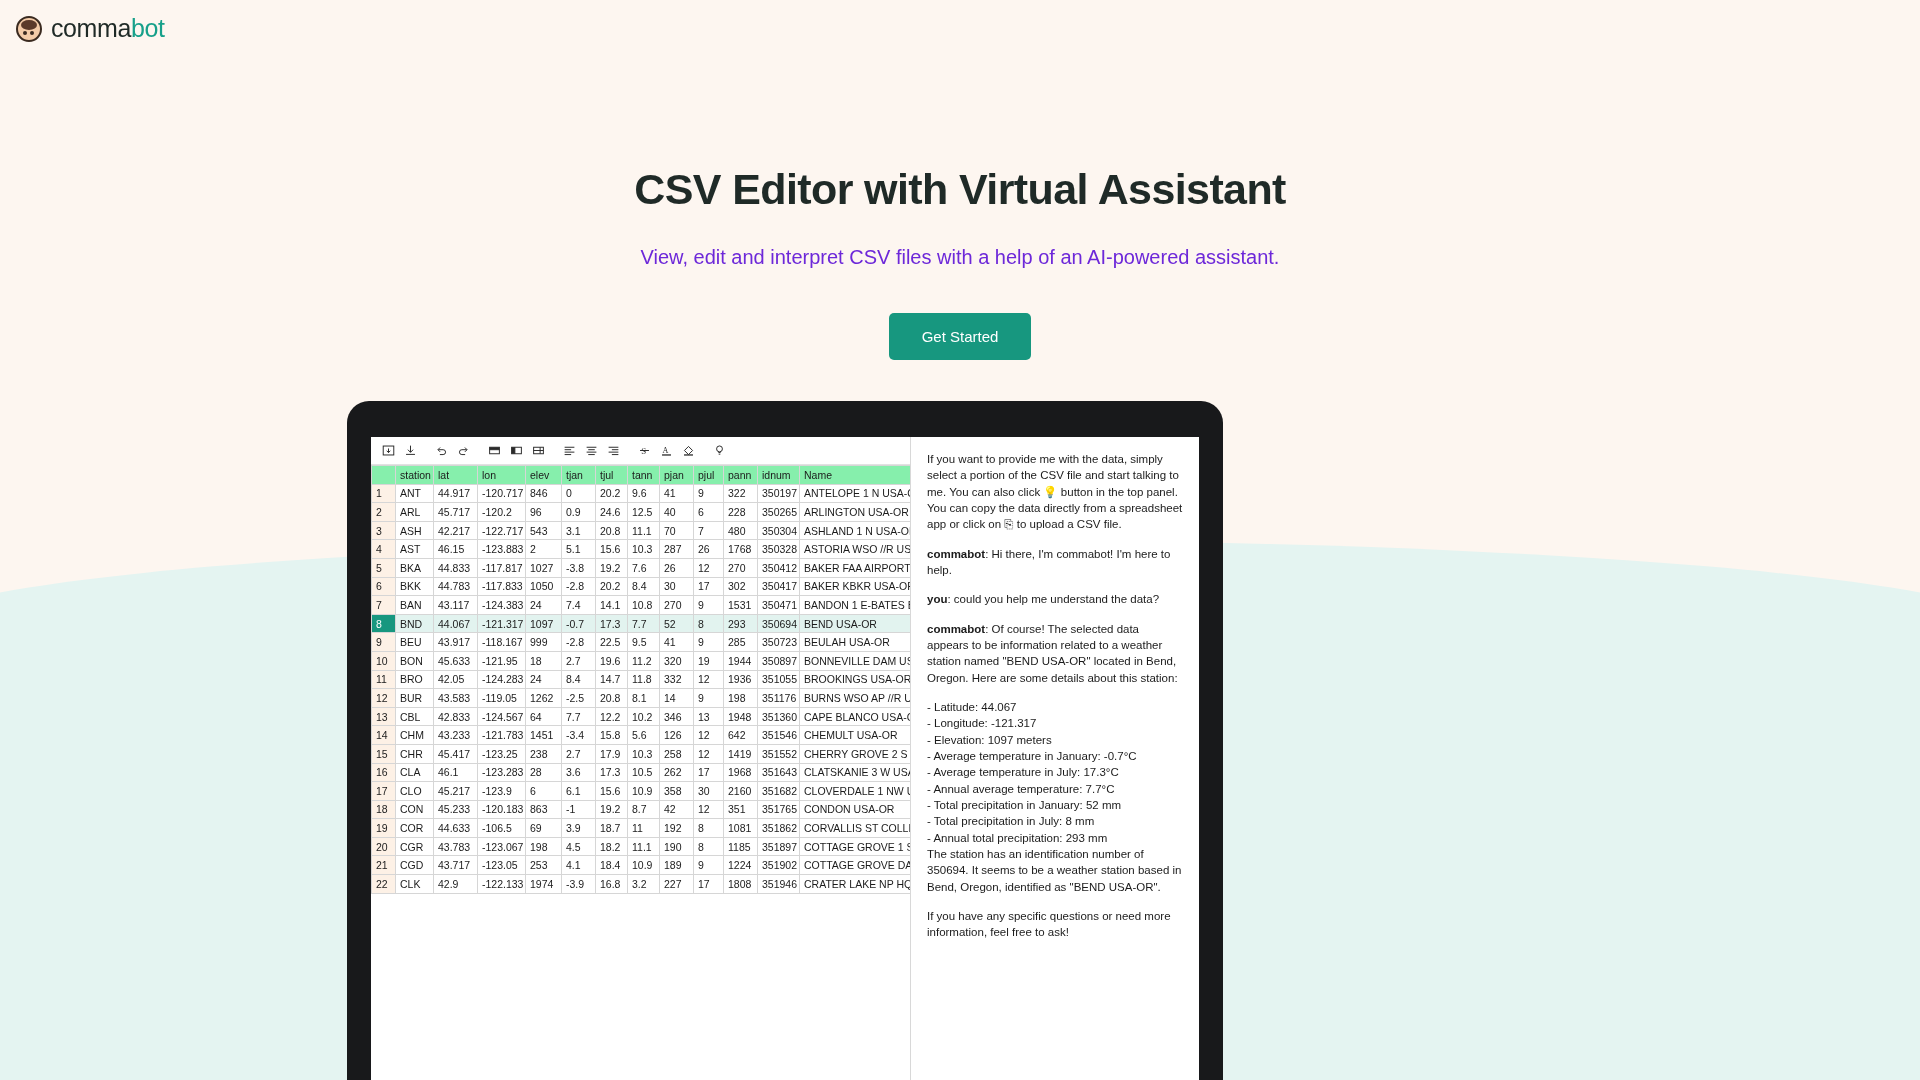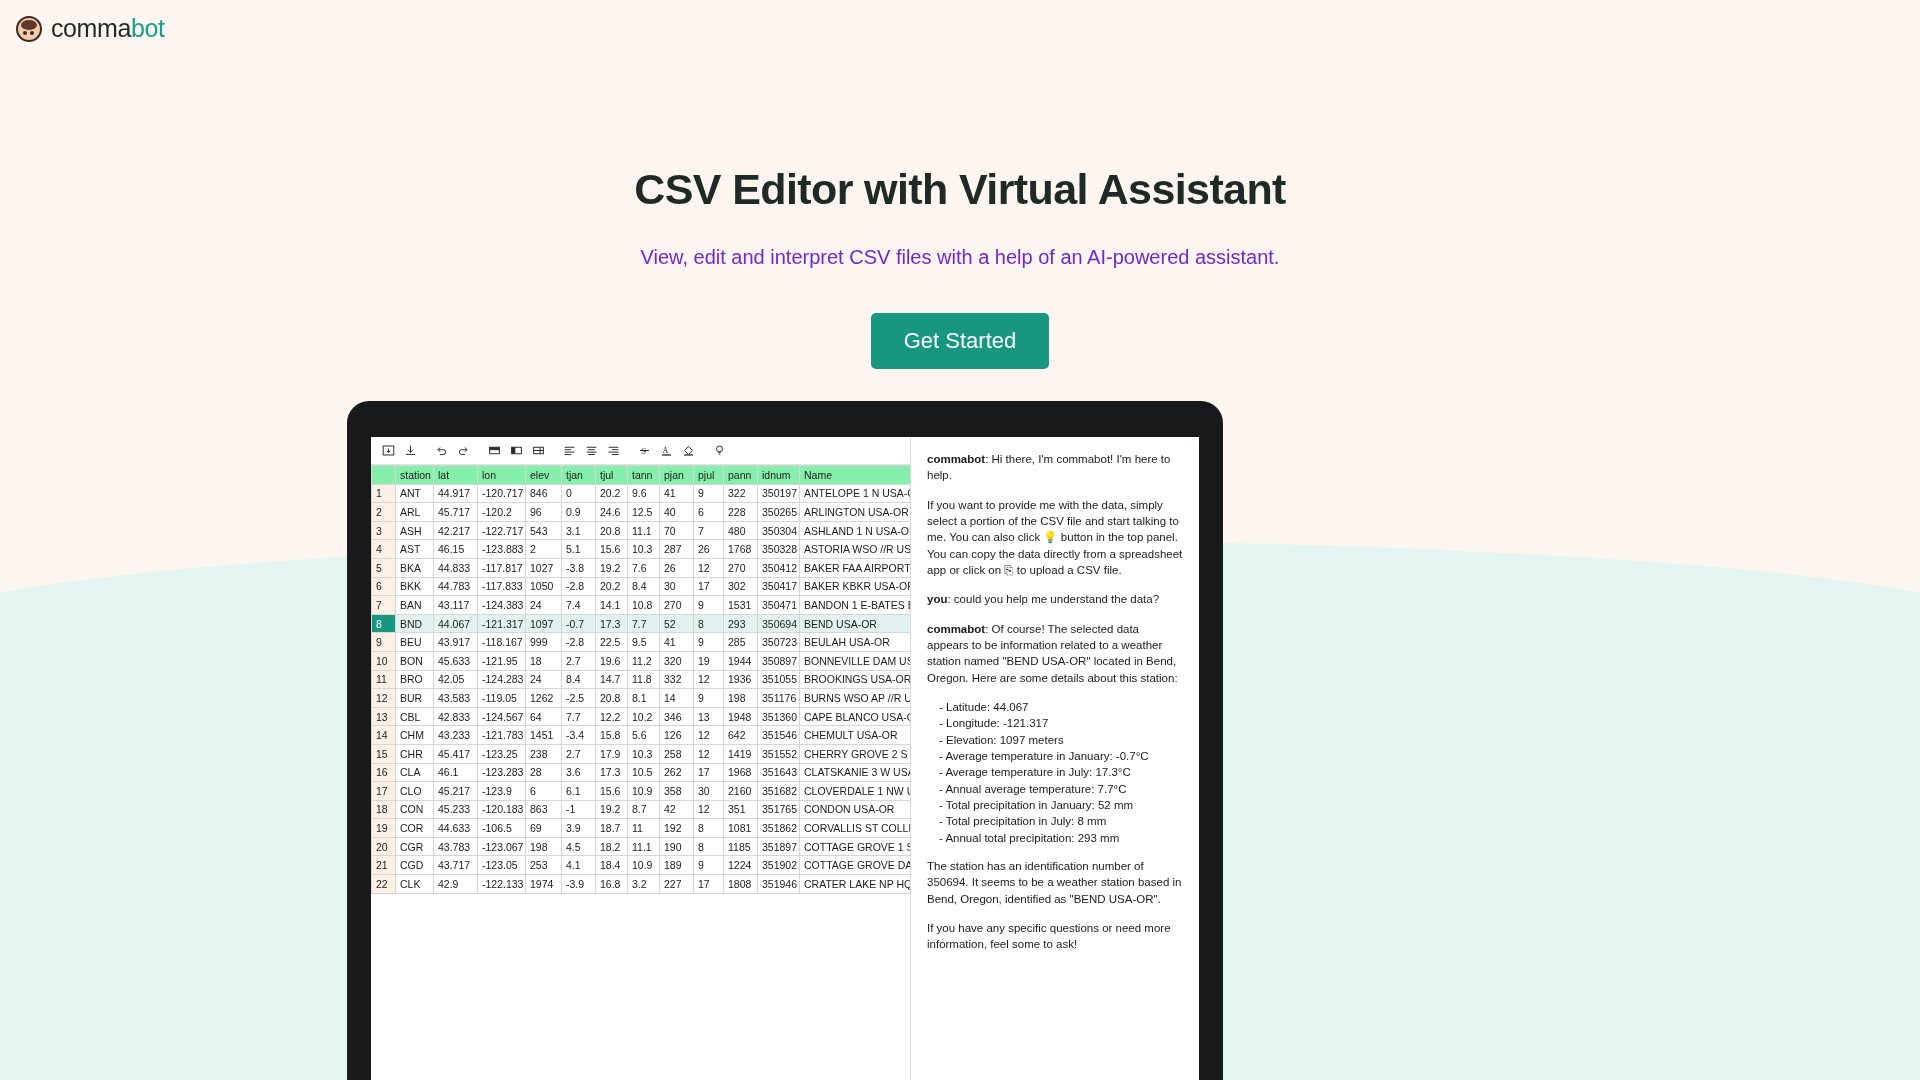--- a/index.html
+++ b/index.html
@@ -73,21 +73,21 @@
     margin: 32px 0 0 0;
     font-size: 20px;
     color: #6d28d9;
     font-weight: 400;
   }
   .cta-wrap { margin-top: 44px; }
   .cta {
     display: inline-block;
     background: #17977f;
     color: #fff;
-    font-size: 22px;
+    font-size: 15px;
     padding: 15px 33px;
     border: none;
     border-radius: 5px;
     cursor: pointer;
     font-family: "Liberation Sans", sans-serif;
   }
 
   
   .laptop {
     position: absolute;
@@ -177,21 +177,21 @@
   .chat-pane {
     flex: 1;
     padding: 14px 16px 0 16px;
     font-size: 11.5px;
     line-height: 1.42;
     color: #1b1b1b;
     overflow: hidden;
   }
   .chat-msg { margin-bottom: 13px; }
   .who { font-weight: bold; }
-  .bullets { margin: 12px; }
+  .bullets { margin: 0; }
   .bullets div { white-space: nowrap; }
 </style>
 </head>
 <body>
 
 <div class="page">
 
   <div class="mint-bg"></div>
 
   <div class="site-header">
@@ -657,42 +657,42 @@
                   <td>351946</td>
                   <td>CRATER LAKE NP HQ USA-OR</td>
                 </tr>
             </tbody>
           </table>
         </div>
       </div>
 
       <div class="chat-pane">
         <div class="chat-msg">
-          <span class="who"><span>comma</span><span>bot</span></span><span>: Hi there, I'm commabot! I'm here to help.</span>
+          <span>If you want to provide me with the data, simply select a portion of the CSV file and start talking to me. You can also click 💡 button in the top panel. You can copy the data directly from a spreadsheet app or click on ⎘ to upload a CSV file.</span>
         </div>
         <div class="chat-msg">
-          <span>If you want to provide me with the data, simply select a portion of the CSV file and start talking to me. You can also click 💡 button in the top panel. You can copy the data directly from a spreadsheet app or click on ⎘ to upload a CSV file.</span>
+          <span class="who"><span>comma</span><span>bot</span></span><span>: Hi there, I'm commabot! I'm here to help.</span>
         </div>
         <div class="chat-msg">
           <span class="who">you</span><span>: could you help me understand the data?</span>
         </div>
         <div class="chat-msg">
           <span class="who"><span>comma</span><span>bot</span></span><span>: Of course! The selected data appears to be information related to a weather station named "BEND USA-OR" located in Bend, Oregon. Here are some details about this station:</span>
         </div>
         <div class="chat-msg bullets">
           <div>- Latitude: 44.067</div>
           <div>- Longitude: -121.317</div>
           <div>- Elevation: 1097 meters</div>
           <div>- Average temperature in January: -0.7°C</div>
           <div>- Average temperature in July: 17.3°C</div>
           <div>- Annual average temperature: 7.7°C</div>
           <div>- Total precipitation in January: 52 mm</div>
           <div>- Total precipitation in July: 8 mm</div>
           <div>- Annual total precipitation: 293 mm</div>
         </div>
         <div class="chat-msg">The station has an identification number of 350694. It seems to be a weather station based in Bend, Oregon, identified as "BEND USA-OR".</div>
-        <div class="chat-msg">If you have any specific questions or need more information, feel some to ask!</div>
+        <div class="chat-msg">If you have any specific questions or need more information, feel free to ask!</div>
       </div>
 
     </div>
   </div>
 
 </div>
 
 </body></html>

